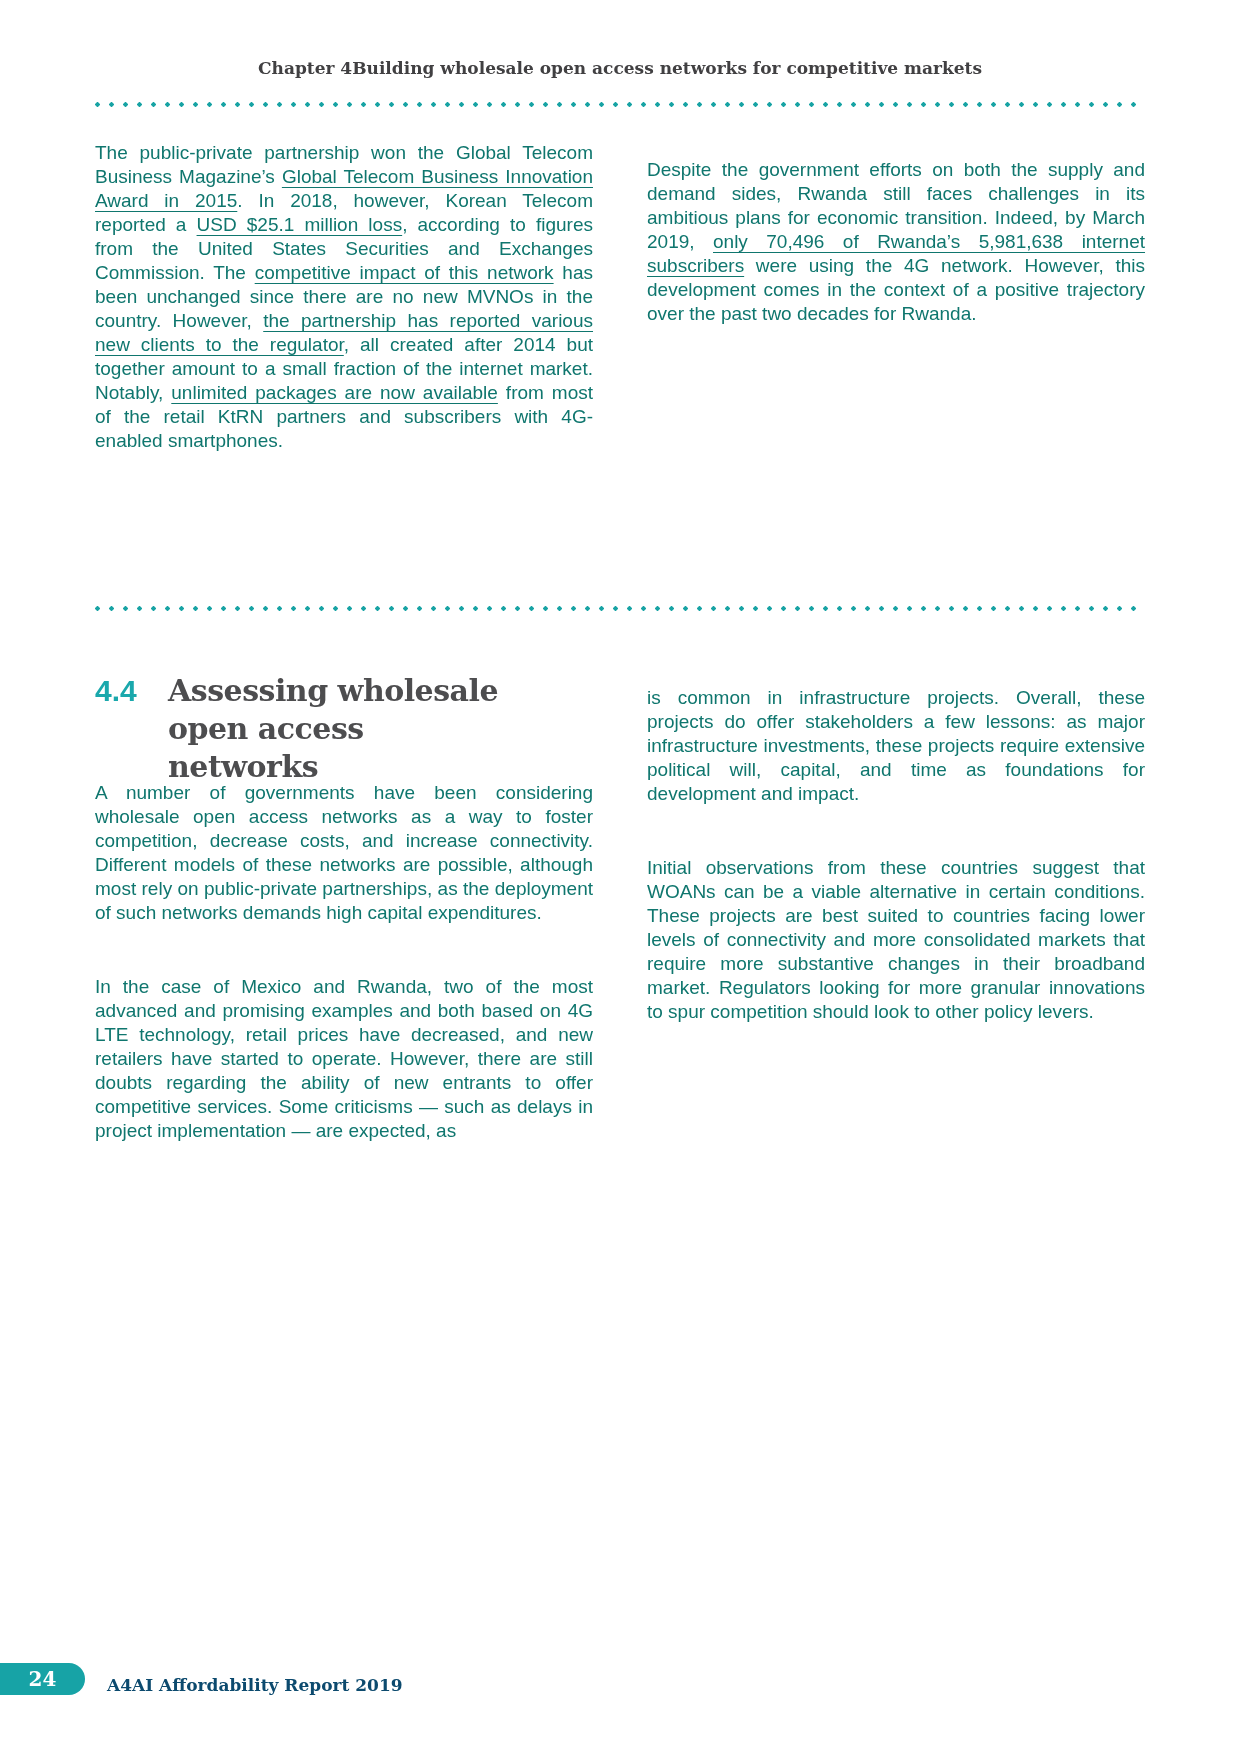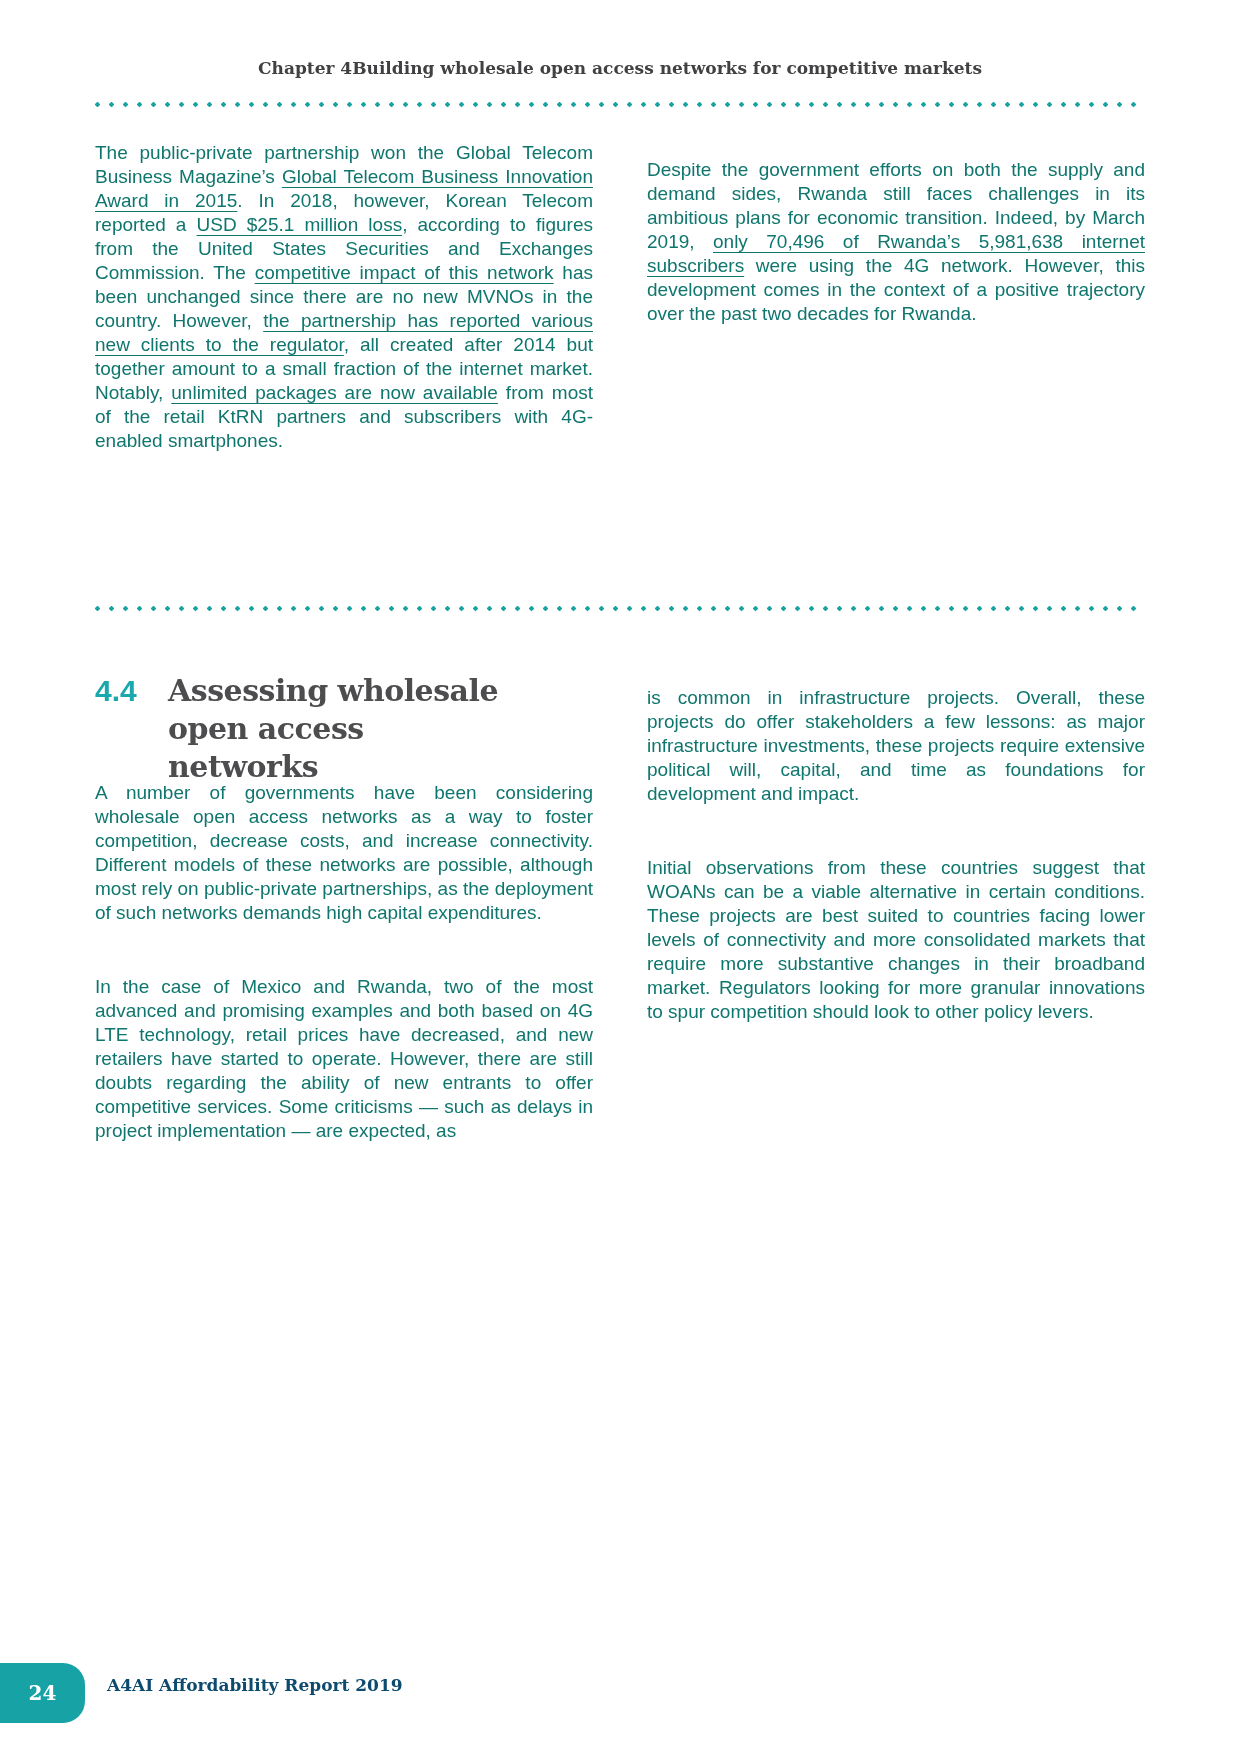--- a/index.html
+++ b/index.html
@@ -54,21 +54,21 @@
     font-weight:700;font-size:30px;line-height:38px;color:#1aa8ac;
     width:73px;flex:0 0 73px;
   }
   .section-title{
     font-family:"DejaVu Serif", serif;
     font-weight:700;font-size:30px;line-height:38px;color:#4d4d4f;
     width:330px;letter-spacing:-0.5px;
   }
   
   .page-badge{
-    position:absolute;left:0;top:1663px;width:85px;height:60px;
+    position:absolute;left:0;top:1663px;width:85px;height:32px;
     background:#17a3a6;border-radius:0 22px 22px 0;
     display:flex;align-items:center;justify-content:center;
     font-family:"DejaVu Serif", serif;font-weight:700;
     font-size:20px;color:#ffffff;
   }
   .footer-title{
     position:absolute;left:107px;top:1663px;height:44px;
     display:flex;align-items:center;
     font-family:"DejaVu Serif", serif;font-weight:700;
     font-size:17px;color:#0c4a6e;

